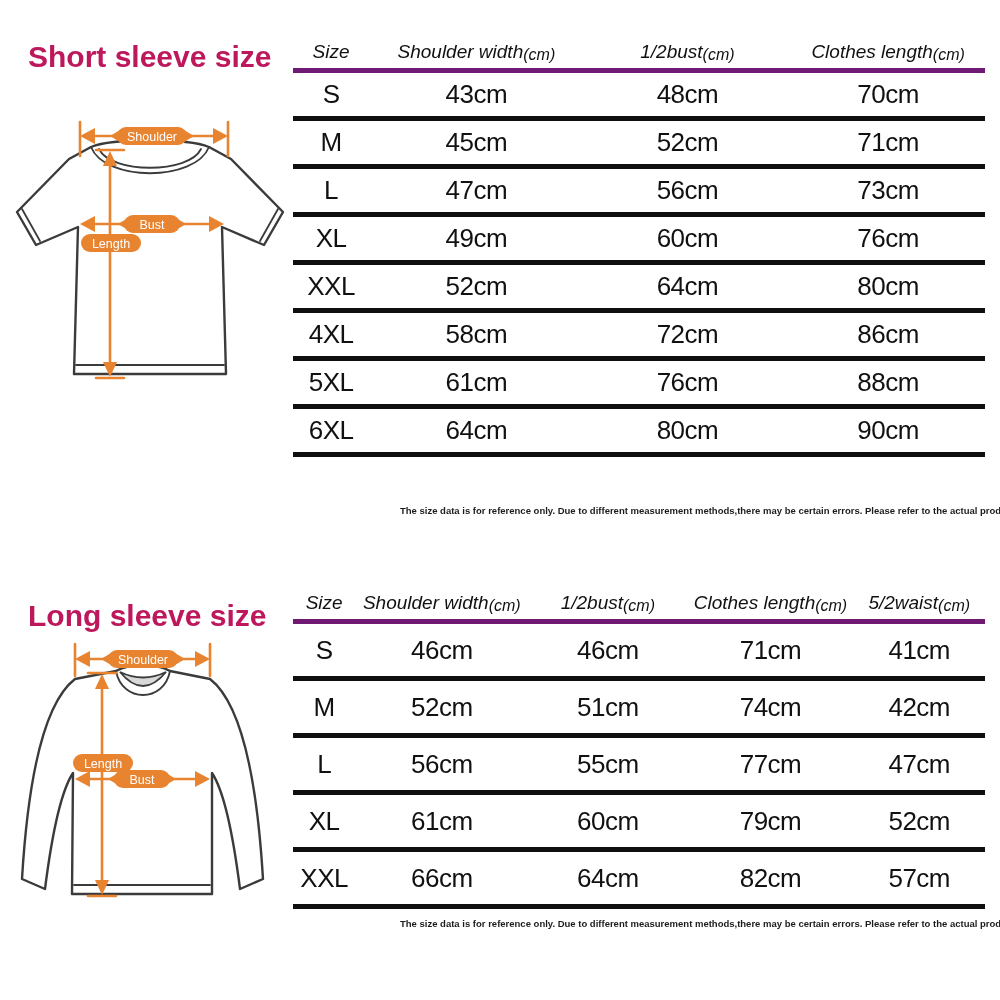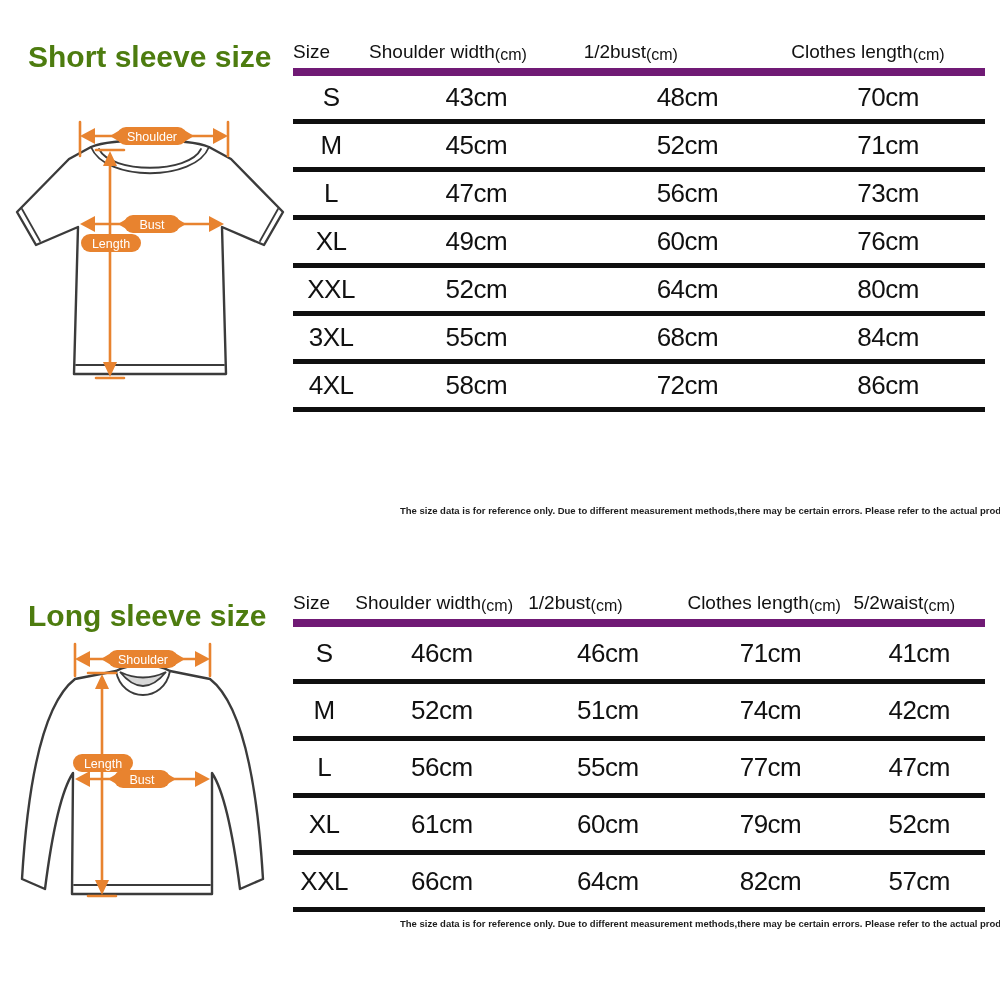--- a/index.html
+++ b/index.html
@@ -2,37 +2,37 @@
 <html><head>
 <meta charset="utf-8">
 <style>
   html,body{margin:0;padding:0;}
   body{
     width:1000px;height:1000px;position:relative;background:#ffffff;
     font-family:"Liberation Sans",sans-serif;color:#111;overflow:hidden;
   }
   .section-title{
     position:absolute;left:28px;font-size:30px;font-weight:bold;
-    color:#4d7c0f;letter-spacing:0px;white-space:nowrap;
+    color:#be185d;letter-spacing:0px;white-space:nowrap;
   }
   #short-title{top:40px;}
   #long-title{top:599px;}
 
   .diagram{position:absolute;left:0;width:300px;height:300px;}
   #short-diagram{top:106px;}
   #long-diagram{top:626px;}
 
   .size-table-wrap{position:absolute;left:293px;width:692px;}
   #short-table-wrap{top:34px;}
   #long-table-wrap{top:576px;}
 
   table.size-table{width:100%;border-collapse:collapse;table-layout:fixed;}
   table.size-table th{
-    font-size:19px;font-weight:400;text-align:left;vertical-align:bottom;
-    padding:0 0 5px 0;border-bottom:8px solid #701a75;white-space:nowrap;
+    font-size:19px;font-weight:400;text-align:center;vertical-align:bottom;
+    padding:0 0 5px 0;border-bottom:5px solid #701a75;white-space:nowrap;font-style:italic;
   }
   table.size-table th .unit{font-size:16px;position:relative;top:2px;}
   table.size-table td{
     font-size:26px;text-align:center;vertical-align:middle;
     border-bottom:5px solid #0f0f0f;white-space:nowrap;letter-spacing:-0.5px;
   }
   #short-table-wrap td{height:41px;}
   #short-table-wrap th{height:29px;}
   #long-table-wrap td{height:50px;}
   #long-table-wrap th{height:38px;}
@@ -141,30 +141,36 @@
           <td>60cm</td>
           <td>76cm</td>
         </tr>
       <tr>
           <td>XXL</td>
           <td>52cm</td>
           <td>64cm</td>
           <td>80cm</td>
         </tr>
       <tr>
-          <td>3XL</td>
-          <td>55cm</td>
-          <td>68cm</td>
-          <td>84cm</td>
-        </tr>
-      <tr>
           <td>4XL</td>
           <td>58cm</td>
           <td>72cm</td>
           <td>86cm</td>
+        </tr>
+      <tr>
+          <td>5XL</td>
+          <td>61cm</td>
+          <td>76cm</td>
+          <td>88cm</td>
+        </tr>
+      <tr>
+          <td>6XL</td>
+          <td>64cm</td>
+          <td>80cm</td>
+          <td>90cm</td>
         </tr>
     </tbody>
   </table>
 </div>
 
 <div class="disclaimer" id="short-disclaimer">The size data is for reference only. Due to different measurement methods,there may be certain errors. Please refer to the actual product.</div>
 
 <div class="section-title" id="long-title">Long sleeve size</div>
 
 <svg class="diagram" id="long-diagram" viewBox="0 0 300 300">

